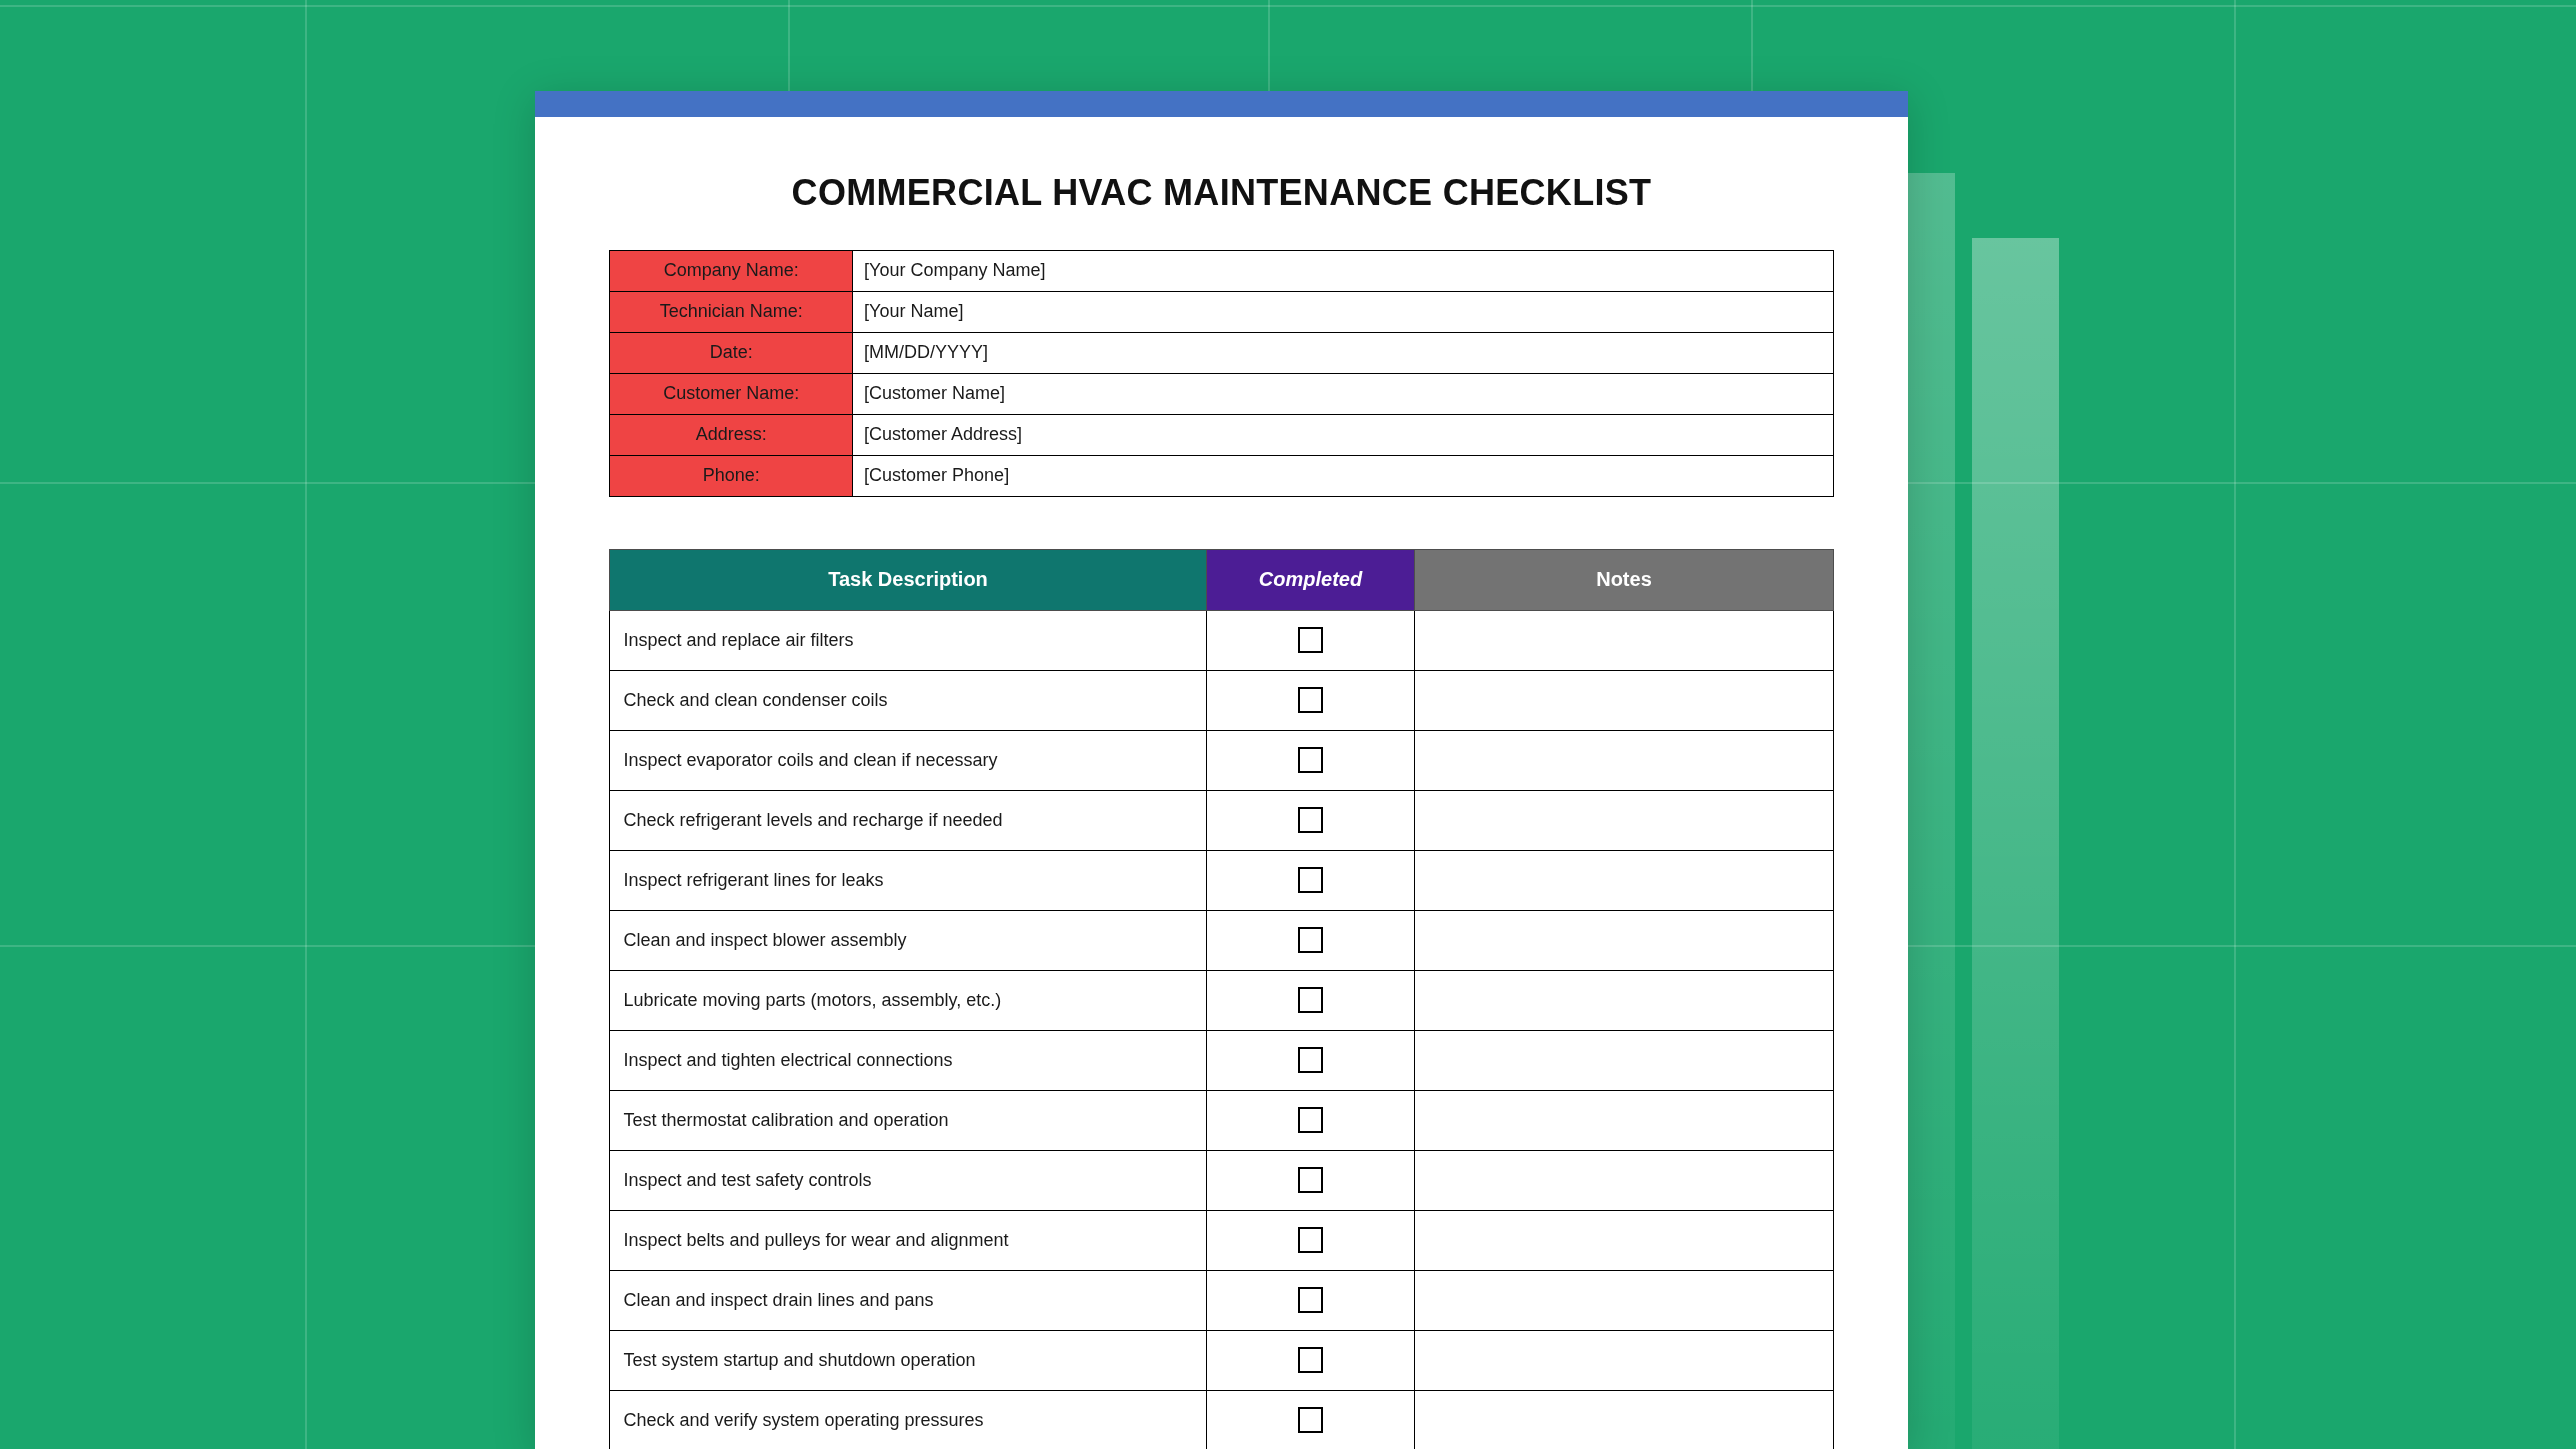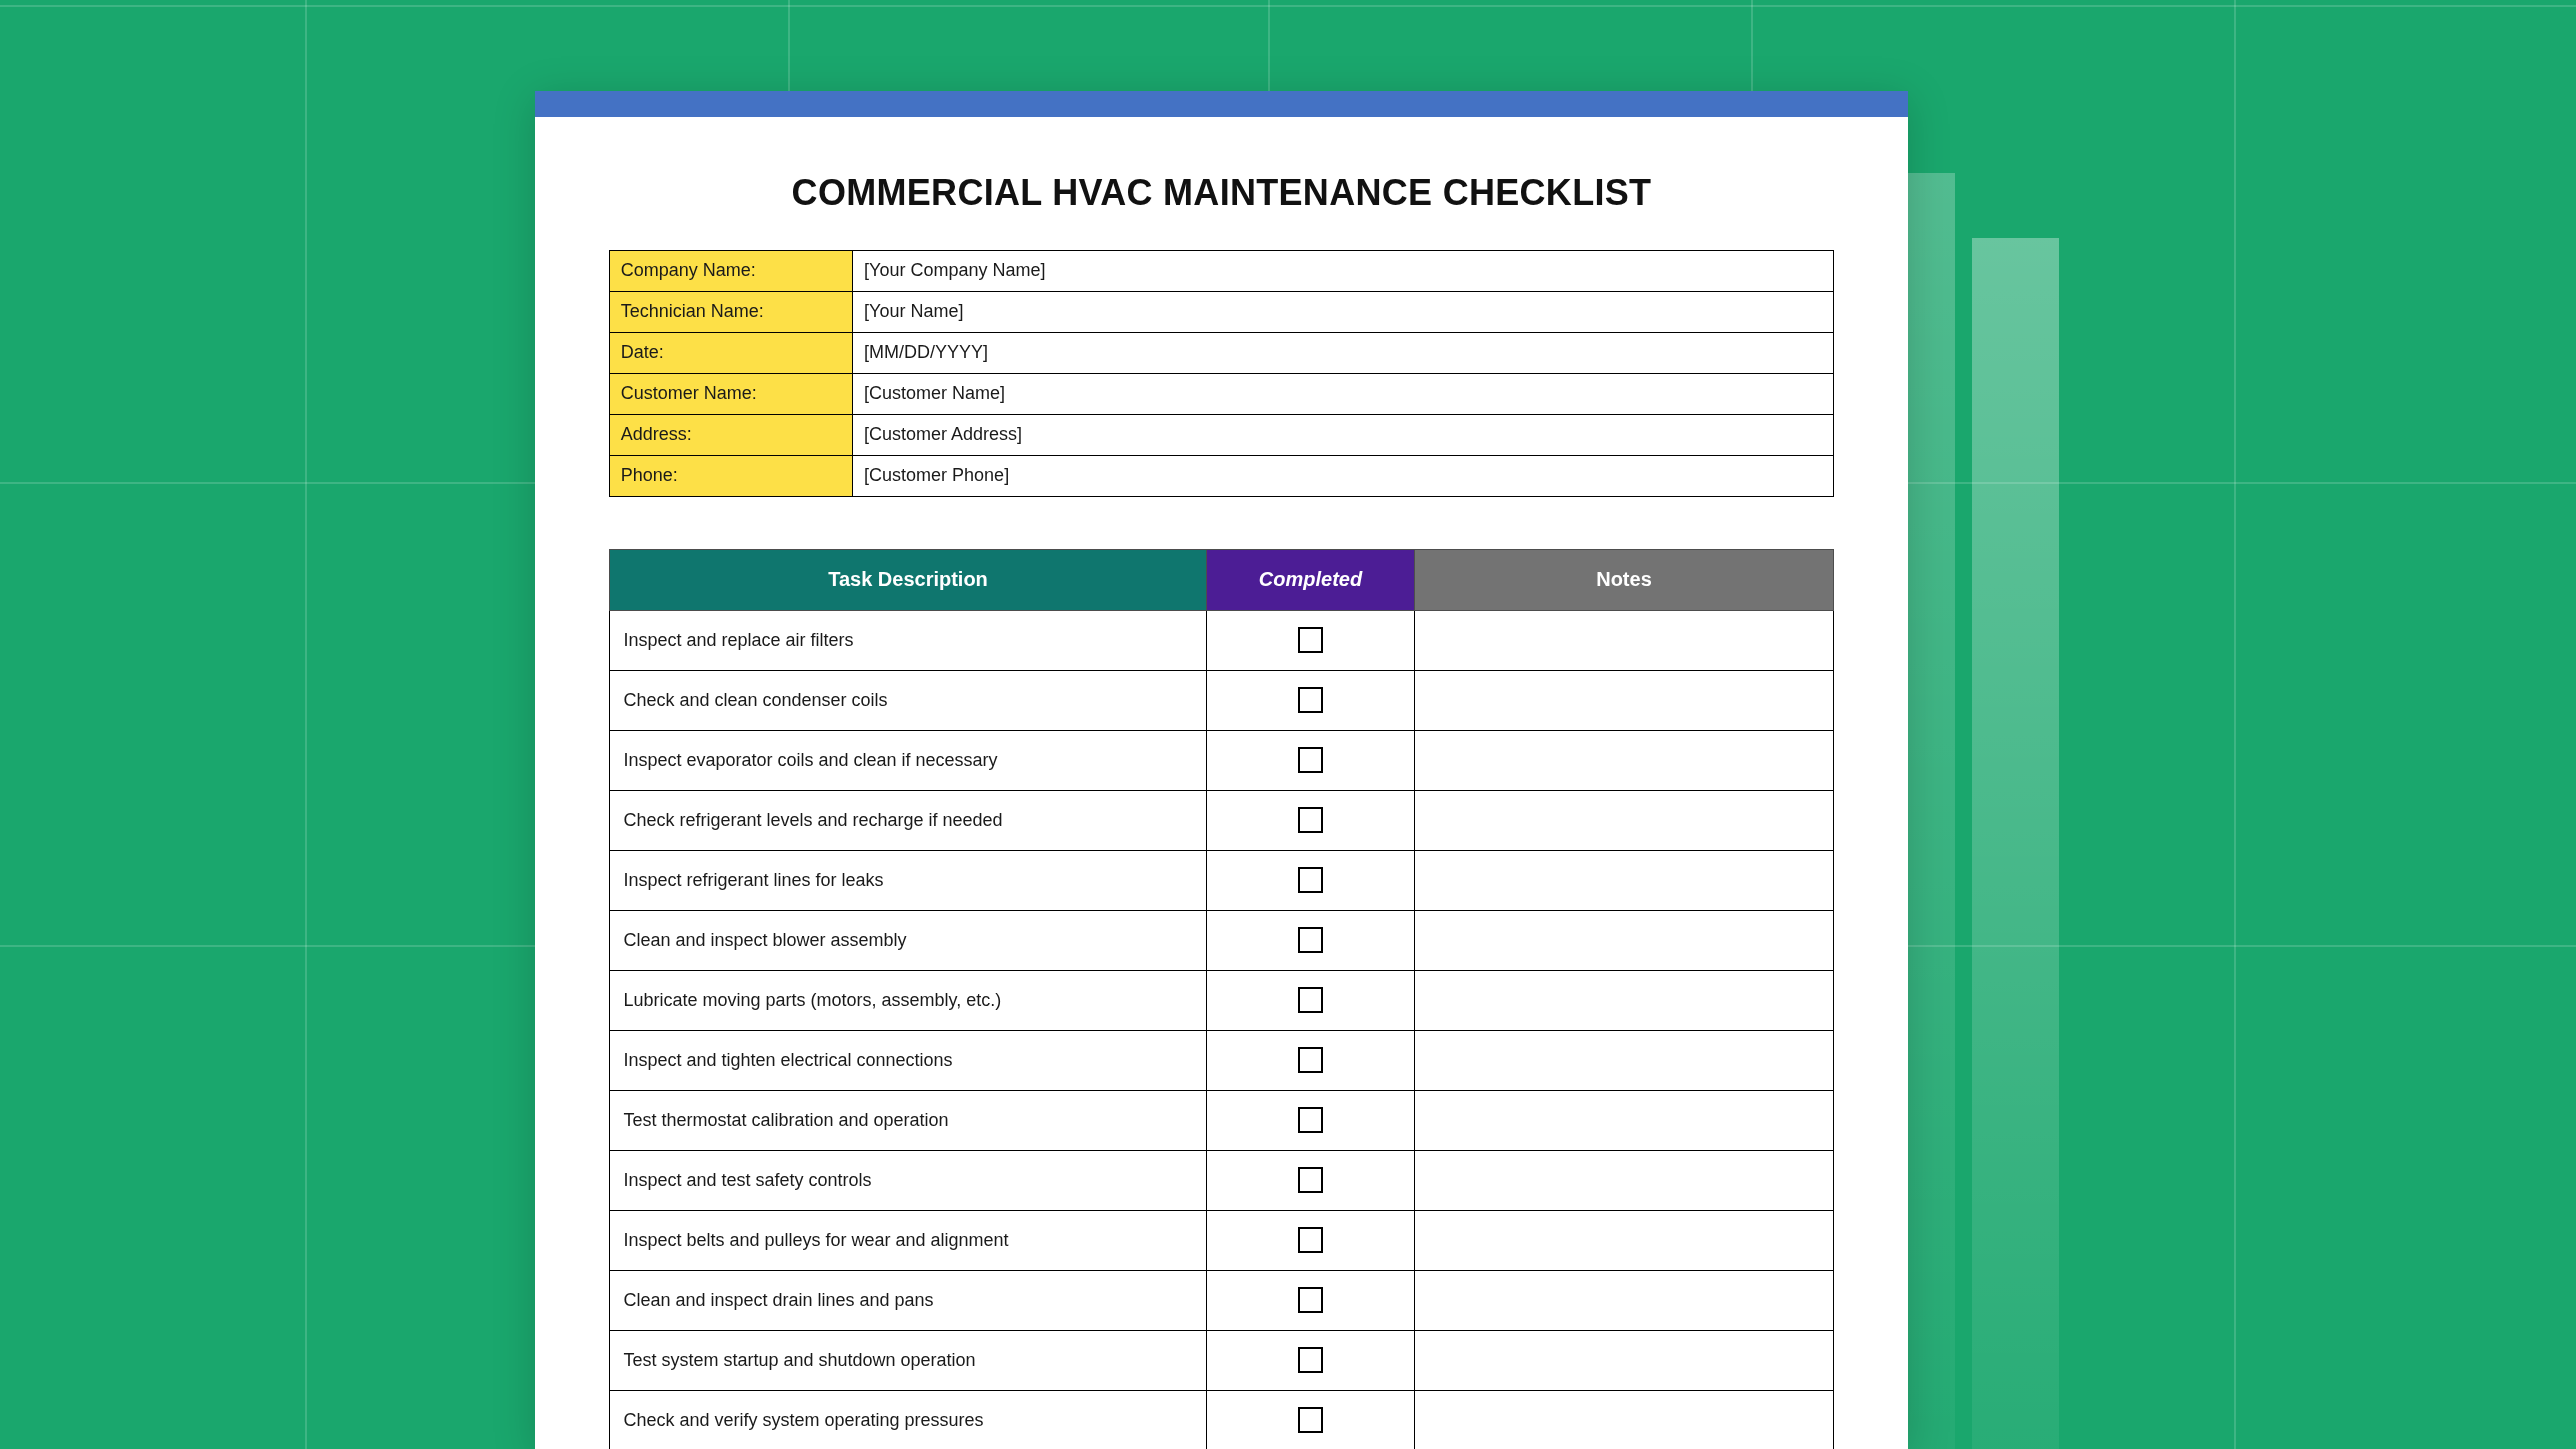--- a/index.html
+++ b/index.html
@@ -80,21 +80,22 @@
   #info-table td {
     border: 1.3px solid #000000;
     height: 40px;
     font-size: 18px;
     color: #1a1a1a;
     padding: 0 10.7px;
     vertical-align: middle;
   }
   #info-table td.label-cell {
     width: 221px;
-    background: #fde047;
+    background: #ef4444;
+    text-align: center;
   }
   #info-table td.value-cell {
     background: #ffffff;
   }
 
   
   #checklist-table {
     table-layout: fixed;
   }
   #checklist-table th {

